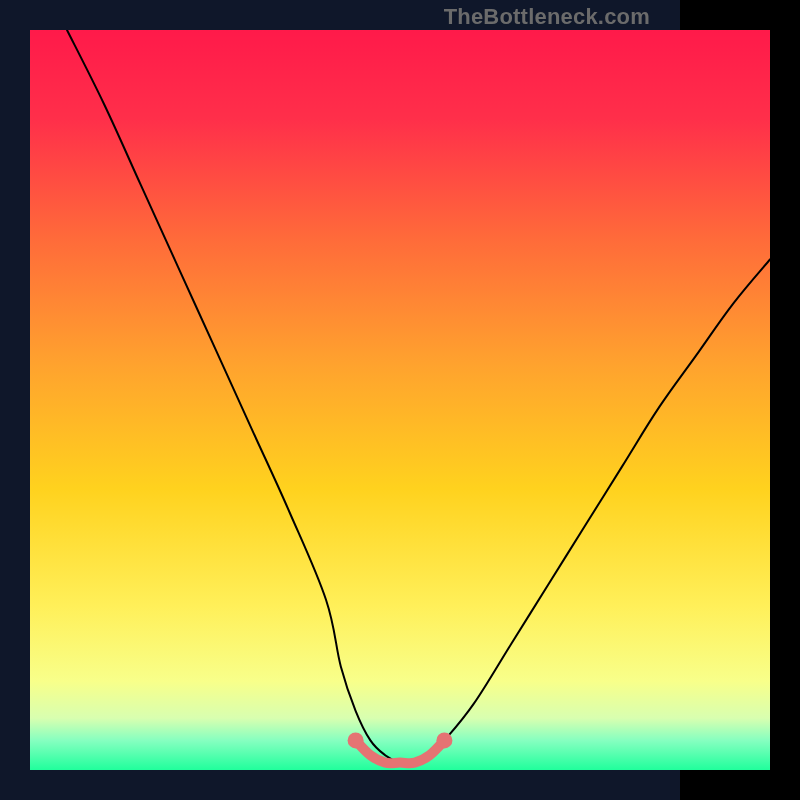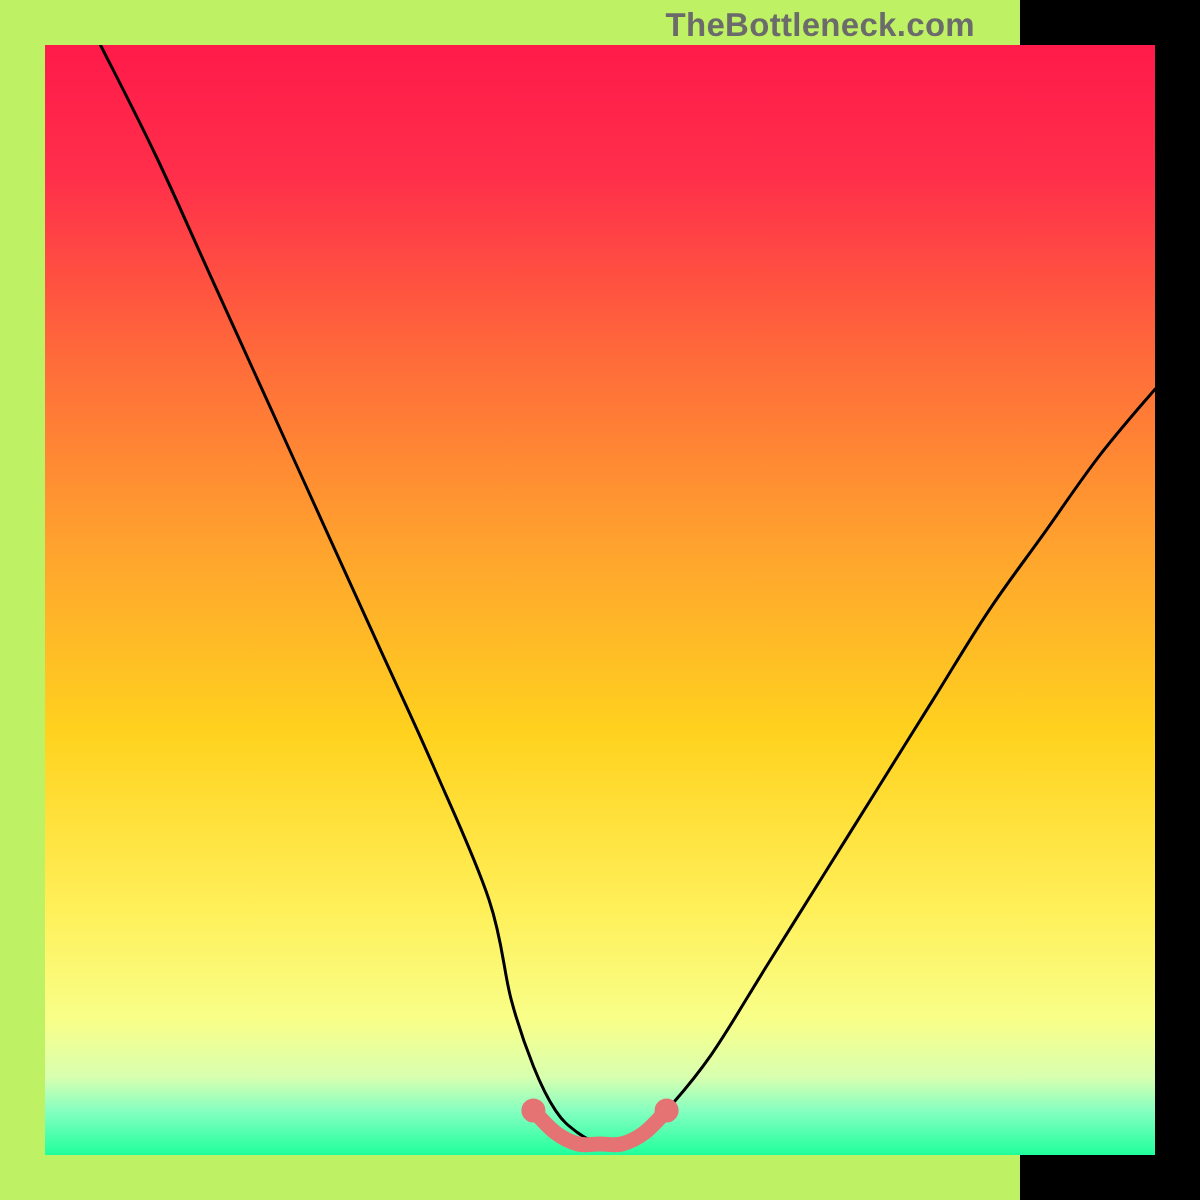--- a/index.html
+++ b/index.html
@@ -9,21 +9,21 @@
     height: 800px;
     background: #000;
     overflow: hidden;
   }
   .frame {
     position: absolute;
     left: 0;
     top: 0;
     width: 680px;
     height: 800px;
-    background: #bef264;
+    background: #0f172a;
   }
   .plot-area {
     position: absolute;
     left: 30px;
     top: 30px;
     width: 740px;
     height: 740px;
     overflow: hidden;
   }
   .gradient {

